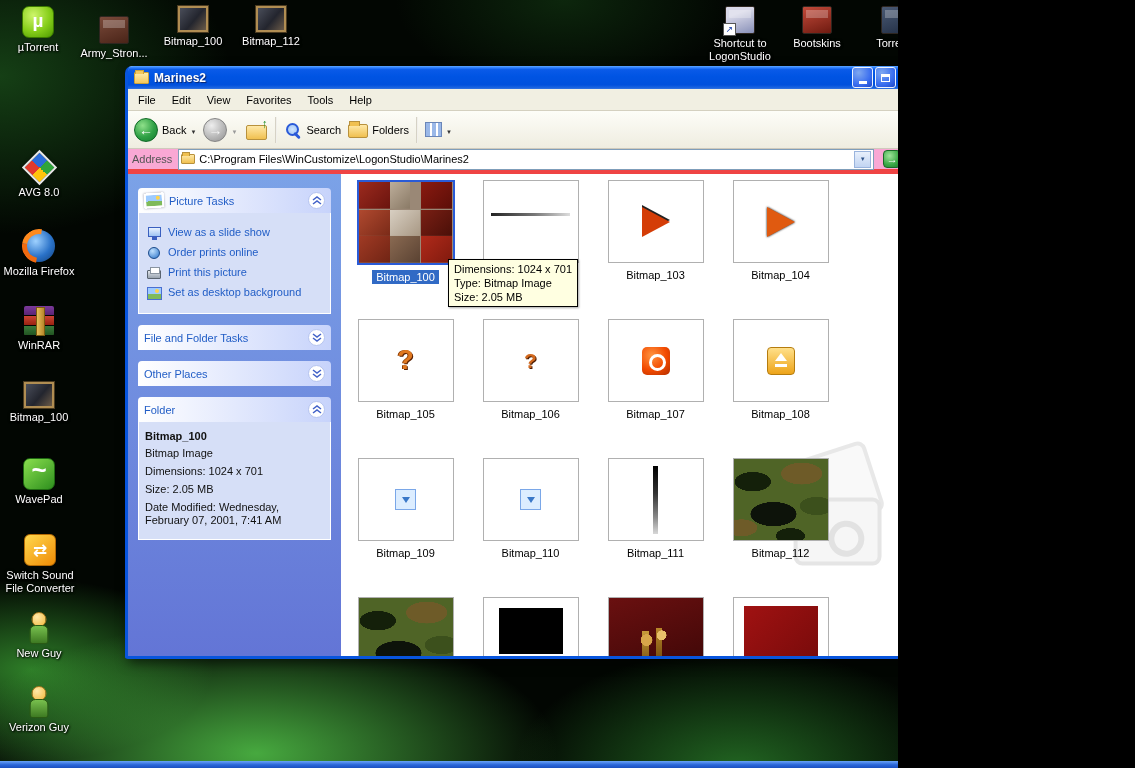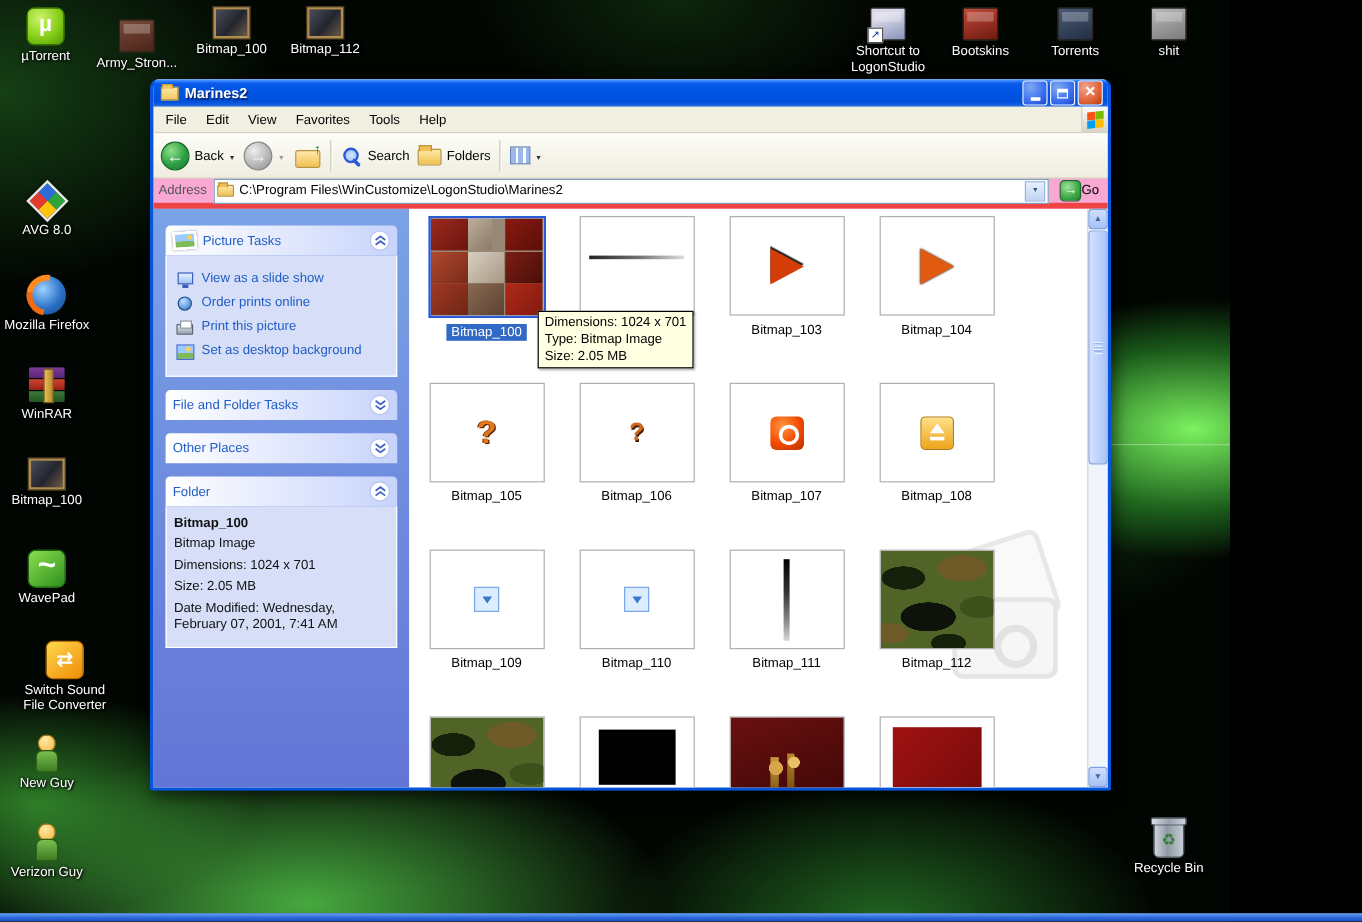--- a/index.html
+++ b/index.html
@@ -1,18 +1,18 @@
 <!DOCTYPE html>
 <html><head>
 <meta charset="utf-8">
 <style>
 *{margin:0;padding:0;box-sizing:border-box}
 html,body{width:1135px;height:768px;overflow:hidden;background:#000;
   font-family:"Liberation Sans","DejaVu Sans",sans-serif;font-size:11px;color:#000}
-#screen{position:relative;width:1135px;height:768px;overflow:hidden}
+#screen{position:relative;width:898px;height:768px;overflow:hidden}
 
 
 #wallpaper{position:absolute;left:0;top:0;width:1025px;height:761px;background-color:#020602;
  background-image:
   radial-gradient(ellipse 280px 150px at 97% 47%, rgba(130,255,100,.95), rgba(50,170,50,.5) 45%, transparent 72%),
   radial-gradient(ellipse 520px 220px at 68% 52%, rgba(60,190,60,.40), transparent 70%),
   radial-gradient(ellipse 430px 190px at 25% 99%, rgba(90,215,80,.78), transparent 70%),
   radial-gradient(ellipse 320px 170px at 72% 101%, rgba(60,180,60,.55), transparent 70%),
   radial-gradient(ellipse 260px 130px at 3% 88%, rgba(75,205,65,.6), transparent 70%),
   radial-gradient(ellipse 320px 220px at 0% 10%, rgba(40,120,40,.5), transparent 72%),
@@ -303,21 +303,21 @@
     <span class="dlabel">WinRAR</span>
   </div>
   <div class="dicon" style="left:1px;top:382px">
     <span class="ic i-bitmap"></span>
     <span class="dlabel">Bitmap_100</span>
   </div>
   <div class="dicon" style="left:1px;top:458px">
     <span class="ic i-wavepad"></span>
     <span class="dlabel">WavePad</span>
   </div>
-  <div class="dicon" style="left:16px;top:534px">
+  <div class="dicon" style="left:2px;top:534px">
     <span class="ic i-switch"></span>
     <span class="dlabel">Switch Sound File Converter</span>
   </div>
   <div class="dicon" style="left:1px;top:612px">
     <span class="ic i-guy"></span>
     <span class="dlabel">New Guy</span>
   </div>
   <div class="dicon" style="left:1px;top:686px">
     <span class="ic i-guy"></span>
     <span class="dlabel">Verizon Guy</span>

